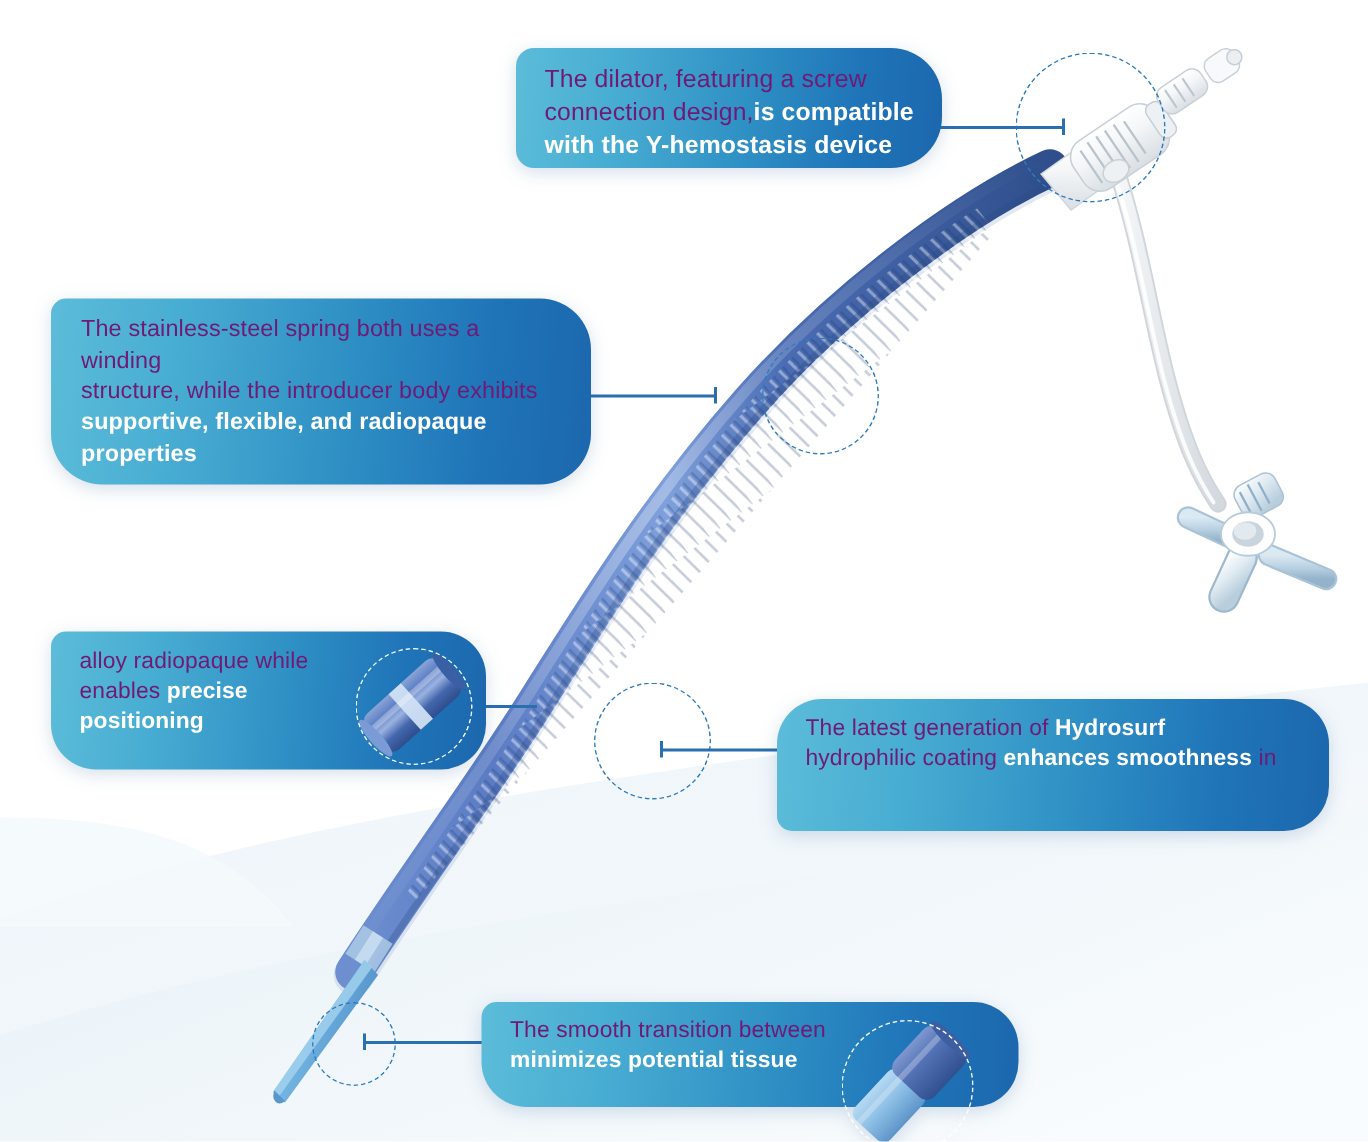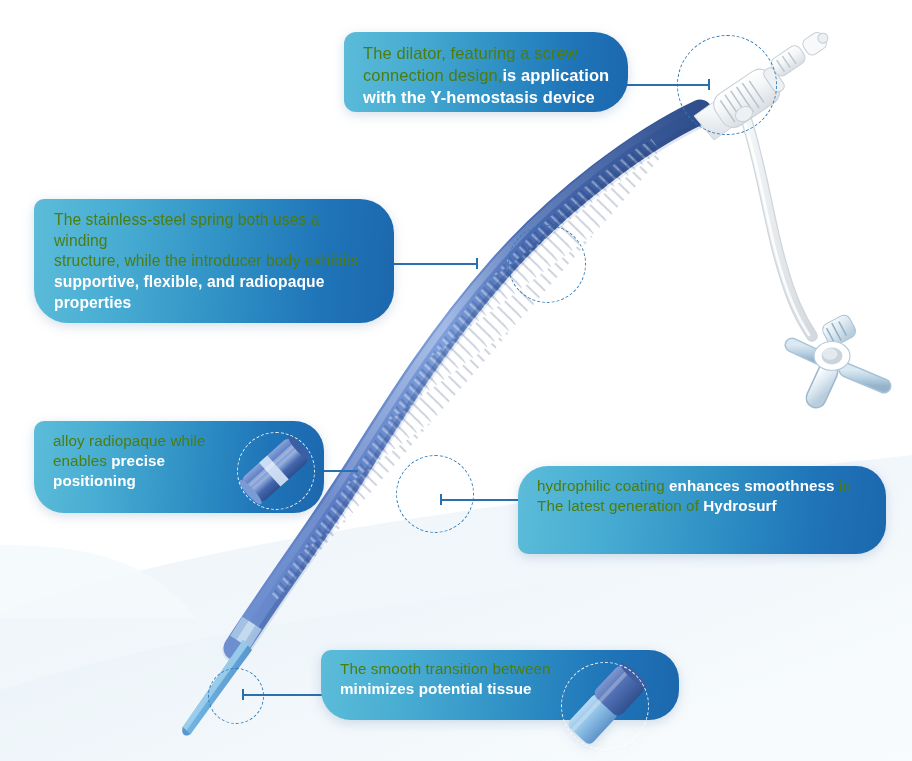--- a/index.html
+++ b/index.html
@@ -20,21 +20,21 @@
   .callout{
     position:absolute;z-index:4;
     color:#ffffff;
     box-sizing:border-box;
     line-height:1.33;
     letter-spacing:.1px;
     filter:drop-shadow(0 3px 6px rgba(25,80,140,.18));
   }
   .callout .txt{position:relative;z-index:3;}
   .callout b{font-weight:700;color:#ffffff;}
-  .callout .soft{color:#4d7c0f;}
+  .callout .soft{color:#701a75;}
 
   
   .blob{
     position:absolute;inset:0;z-index:1;
     background:linear-gradient(95deg,#5cbcd9 0%,#49aed3 22%,#2e8fc4 55%,#1f74b8 80%,#1c67ad 100%);
   }
 
   
   .c1 .blob{border-radius:12px 34px 34px 12px;}
   .c2 .blob{border-radius:10px 34px 34px 34px;}
@@ -48,21 +48,21 @@
 
   #callout-spring{left:34px;top:199px;width:360px;height:124px;}
   #callout-spring .txt{padding:11px 18px 0 20px;font-size:15.6px;}
 
   #callout-marker{left:34px;top:421px;width:290px;height:92px;}
   #callout-marker .txt{padding:10px 92px 0 19px;font-size:15.2px;}
 
   #callout-coating{left:518px;top:466px;width:368px;height:88px;}
   #callout-coating .txt{padding:10px 18px 0 19px;font-size:15.2px;}
 
-  #callout-transition{left:321px;top:650px;width:358px;height:70px;}
+  #callout-transition{left:321px;top:668px;width:358px;height:70px;}
   #callout-transition .txt{padding:9px 112px 0 19px;font-size:15.2px;}
 
   
   .leader{position:absolute;z-index:3;background:#2a6fae;height:1.6px;}
   .leader-cap{position:absolute;z-index:3;background:#2a6fae;width:1.6px;}
 
   
   .dash-circle{
     position:absolute;z-index:3;border-radius:50%;
     border:1.7px dashed #2f7cbb;background:transparent;
@@ -263,21 +263,21 @@
   <div class="leader" style="left:440px;top:499px;width:80px;"></div>
   <div class="leader-cap" style="left:440px;top:494px;height:11px;"></div>
 
   <div class="leader" style="left:242px;top:694px;width:82px;"></div>
   <div class="leader-cap" style="left:242px;top:689px;height:11px;"></div>
 
   <div class="callout c1" id="callout-dilator">
     <div class="blob"></div>
     <div class="txt">
       <div><span class="soft">The dilator, featuring a screw</span></div>
-      <div><span class="soft">connection design,</span><b>is application</b></div>
+      <div><span class="soft">connection design,</span><b>is compatible</b></div>
       <div><b>with the Y-hemostasis device</b></div>
     </div>
   </div>
 
   <div class="callout c2" id="callout-spring">
     <div class="blob"></div>
 
     <svg class="inset" style="left:64px;top:72px;" width="272" height="46" viewBox="0 0 272 46">
       <defs>
         <linearGradient id="coilBody" x1="0" y1="0" x2="0" y2="1">
@@ -341,22 +341,22 @@
 
     <div class="txt">
       <div><span class="soft">alloy radiopaque while</span></div>
       <div><span class="soft">enables </span><b>precise positioning</b></div>
     </div>
   </div>
 
   <div class="callout c4" id="callout-coating">
     <div class="blob"></div>
     <div class="txt">
+      <div><span class="soft">The latest generation of </span><b>Hydrosurf</b></div>
       <div><span class="soft">hydrophilic coating </span><b>enhances smoothness</b><span class="soft"> in</span></div>
-      <div><span class="soft">The latest generation of </span><b>Hydrosurf</b></div>
     </div>
   </div>
 
   <div class="callout c5" id="callout-transition">
     <div class="blob"></div>
 
     <svg class="inset" style="left:238px;top:10px;" width="92" height="92" viewBox="0 0 92 92">
       <defs>
         <linearGradient id="transLight" x1="0" y1="0" x2="0" y2="1">
           <stop offset="0%" stop-color="#b6d9f2"></stop>

